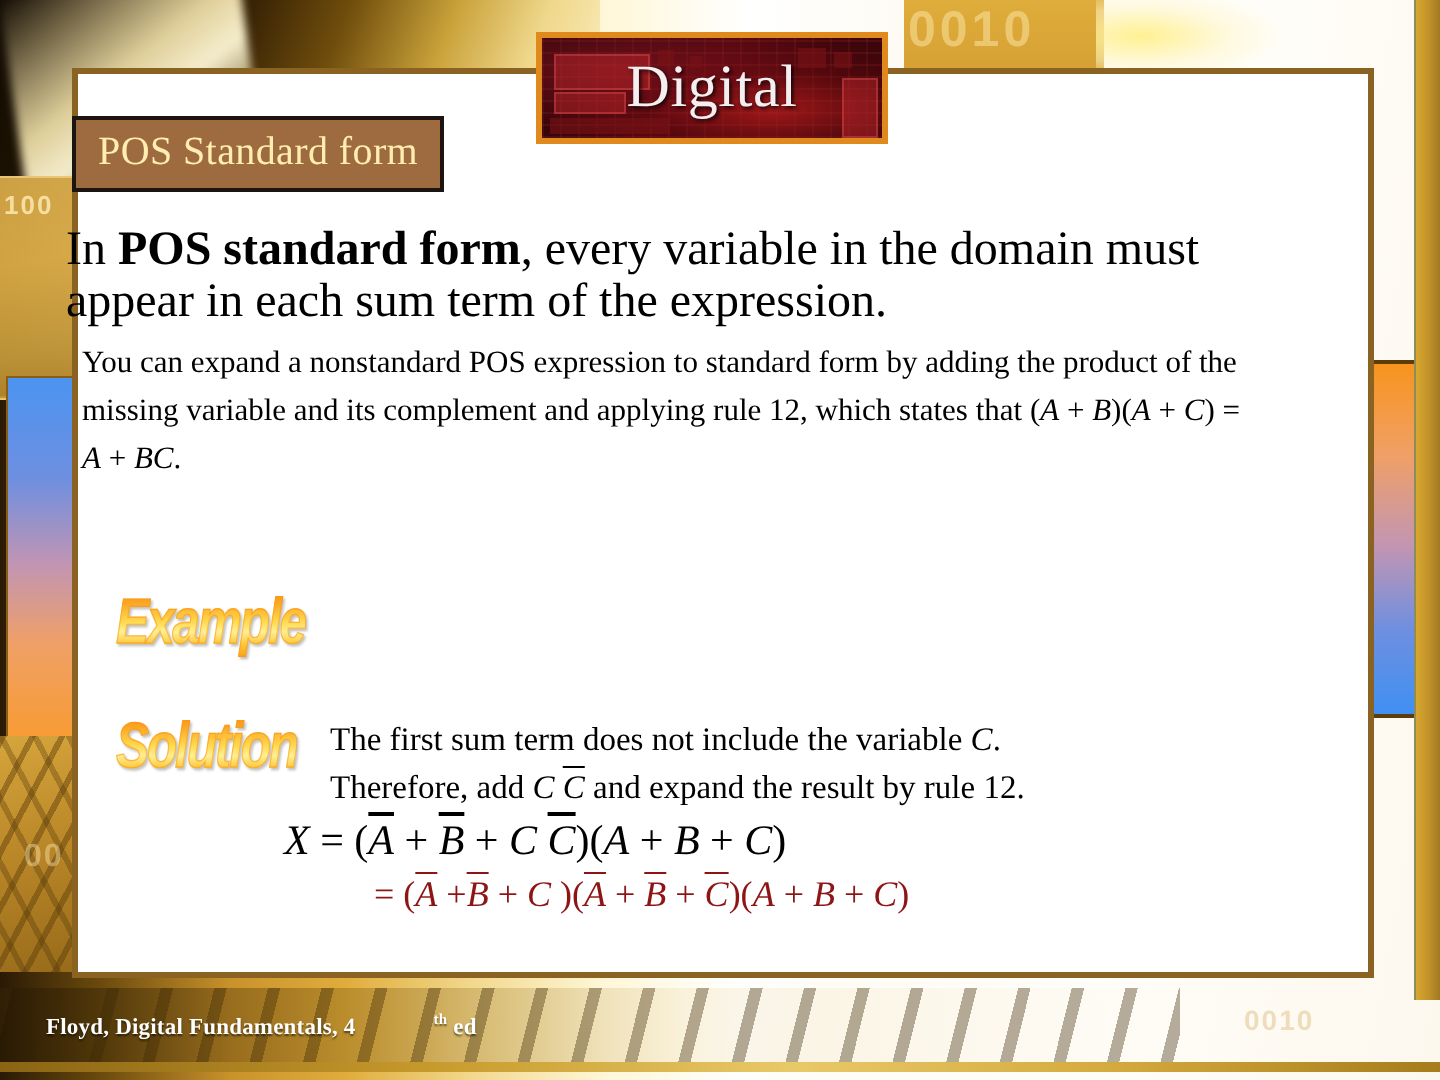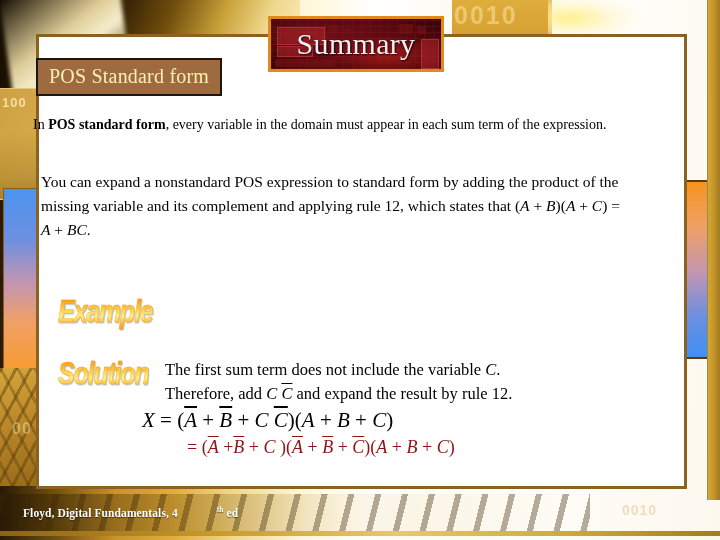--- a/index.html
+++ b/index.html
@@ -208,21 +208,21 @@
     padding: 5px 11px 6px 11px;
     background: #9d6b3f;
     border: 2px solid #1c1410;
     font-family: "Liberation Serif", serif;
     font-size: 20px; color: #ffeeb0;
     letter-spacing: 0.2px;
   }
 
   .para-big {
     position: absolute; left: 33px; top: 112px; width: 585px;
-    font-size: 14px; line-height: 26px; color: #000;
+    font-size: 24px; line-height: 26px; color: #000;
   }
   .para-big b { font-weight: bold; }
 
   .para-small {
     position: absolute; left: 41px; top: 170px; width: 580px;
     font-size: 15.5px; line-height: 24px; color: #000;
   }
 
   .wordart {
     position: absolute;
@@ -288,21 +288,21 @@
 
   <div class="title-banner">
     <div class="tb-chip" style="left:6px;  top:8px;  width:46px; height:16px;"></div>
     <div class="tb-chip" style="left:6px;  top:27px; width:34px; height:9px;"></div>
     <div class="tb-chip2" style="left:58px; top:6px;  width:8px;  height:7px;"></div>
     <div class="tb-chip2" style="left:74px; top:9px;  width:6px;  height:6px;"></div>
     <div class="tb-chip2" style="left:128px;top:5px;  width:14px; height:10px;"></div>
     <div class="tb-chip2" style="left:146px;top:7px;  width:9px;  height:8px;"></div>
     <div class="tb-chip" style="left:150px;top:20px; width:16px; height:28px;"></div>
     <div class="tb-chip2" style="left:4px;  top:40px; width:60px; height:8px;"></div>
-    <div class="title-text">Summary</div>
+    <div class="title-text">Digital</div>
   </div>
 
   <div class="keybox">POS Standard form</div>
 
   <div class="para-big">
     <span>In </span><b>POS standard form</b><span>, every variable in the domain must appear in each sum term of the expression.</span>
   </div>
 
   <div class="para-small">
     You can expand a nonstandard POS expression to standard form by adding the product of the missing variable and its complement and applying rule 12, which states that (<span class="v">A</span> + <span class="v">B</span>)(<span class="v">A</span> + <span class="v">C</span>) = <span class="v">A</span> + <span class="v">BC</span>.

